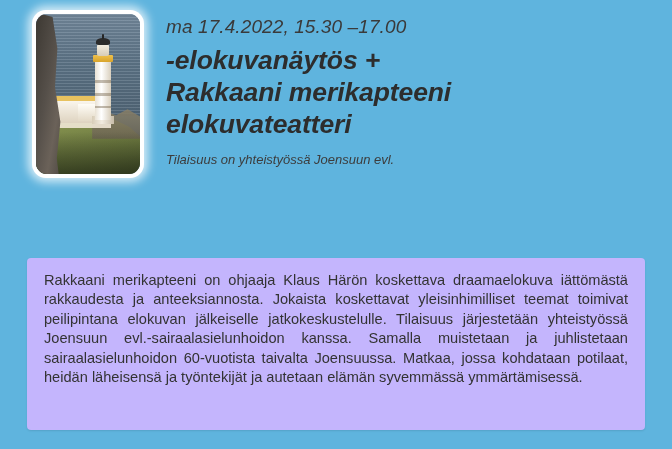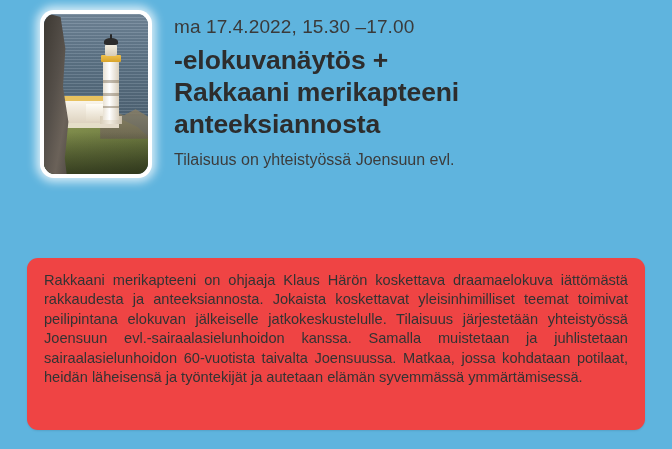--- a/index.html
+++ b/index.html
@@ -18,24 +18,25 @@
   .poster {
     position: relative;
     width: 672px;
     height: 449px;
     background: #5fb4de;
   }
 
   
   .header {
     position: absolute;
-    left: 8px;
+    left: 0;
     top: 0;
     width: 656px;
     height: 252px;
+    font-style: italic;
   }
 
   
   .photo-frame {
     position: absolute;
     left: 32px;
     top: 10px;
     width: 112px;
     height: 168px;
     border-radius: 14px;
@@ -223,43 +224,43 @@
   .event-title {
     font-size: 26.5px;
     font-weight: bold;
     color: #2d2d2d;
     line-height: 32px;
     letter-spacing: -.1px;
     margin-top: 4px;
   }
   .event-title .tline { display: block; }
   .event-sub {
-    font-size: 16px;
+    font-size: 13px;
     color: #3c3c3c;
     line-height: 20.5px;
     margin-top: 10px;
   }
   .event-sub .sline { display: block; }
   .event-sub-bold {
     font-size: 15.5px;
     font-weight: bold;
     color: #2b2b2b;
     line-height: 21px;
     margin-top: 2px;
   }
 
   
   .body-card {
     position: absolute;
     left: 27px;
     top: 258px;
     width: 618px;
     height: 172px;
-    background: #ef4444;
-    border-radius: 11px;
+    background: #c4b5fd;
+    border-radius: 4px;
     box-sizing: border-box;
     padding: 13px 17px 10px 17px;
     box-shadow: 0 1px 2px rgba(0,0,0,0.10);
   }
   .body-text {
     font-size: 14.6px;
     line-height: 19.4px;
     color: #333333;
     text-align: justify;
     text-justify: inter-word;
@@ -296,21 +297,21 @@
         <div class="cliff-left"></div>
       </div>
     </div>
 
     <div class="header-text">
       <div class="event-date">ma 17.4.2022, 15.30 –17.00</div>
 
       <div class="event-title">
         <span class="tline">-elokuvanäytös +</span>
         <span class="tline">Rakkaani merikapteeni</span>
-        <span class="tline">anteeksiannosta</span>
+        <span class="tline">elokuvateatteri</span>
       </div>
 
       <div class="event-sub">
         <span class="sline">Tilaisuus on yhteistyössä Joensuun evl.</span>
       </div>
 
     </div>
 
   </div>
 

